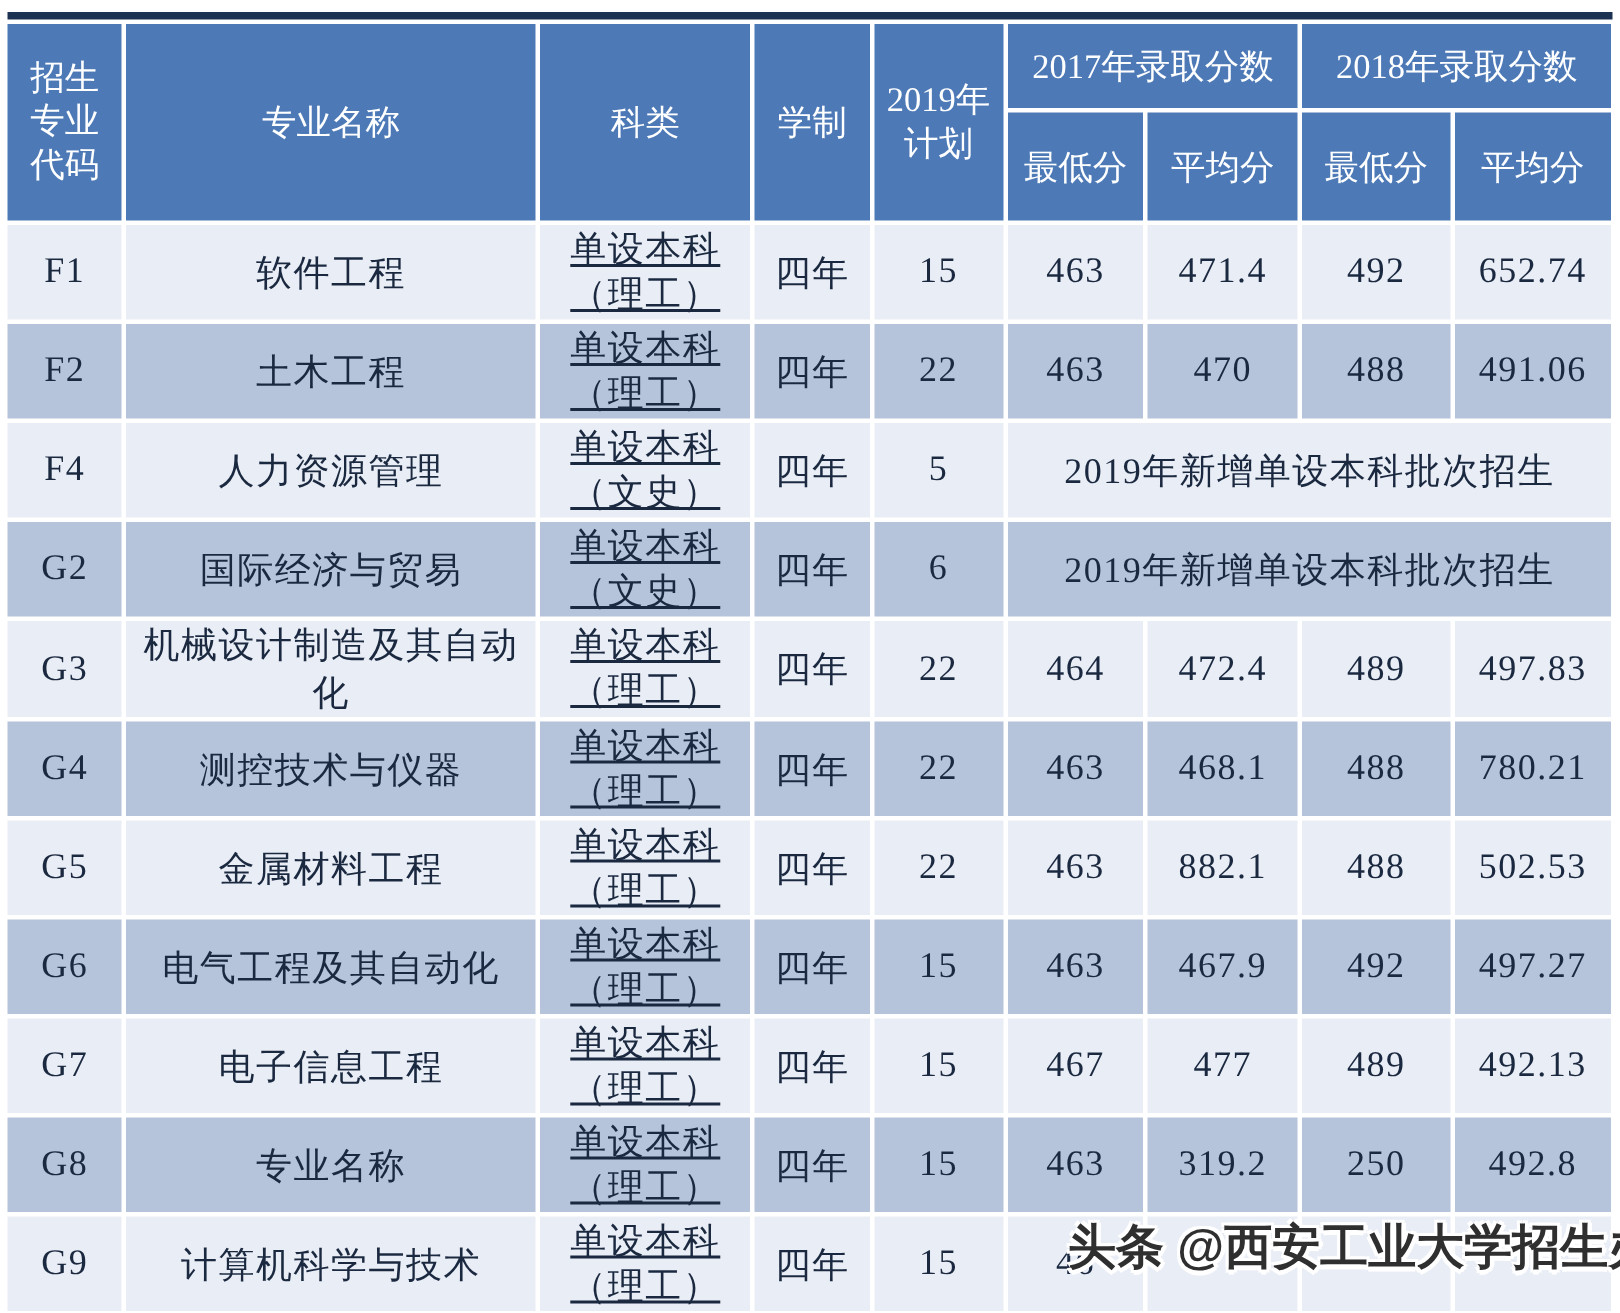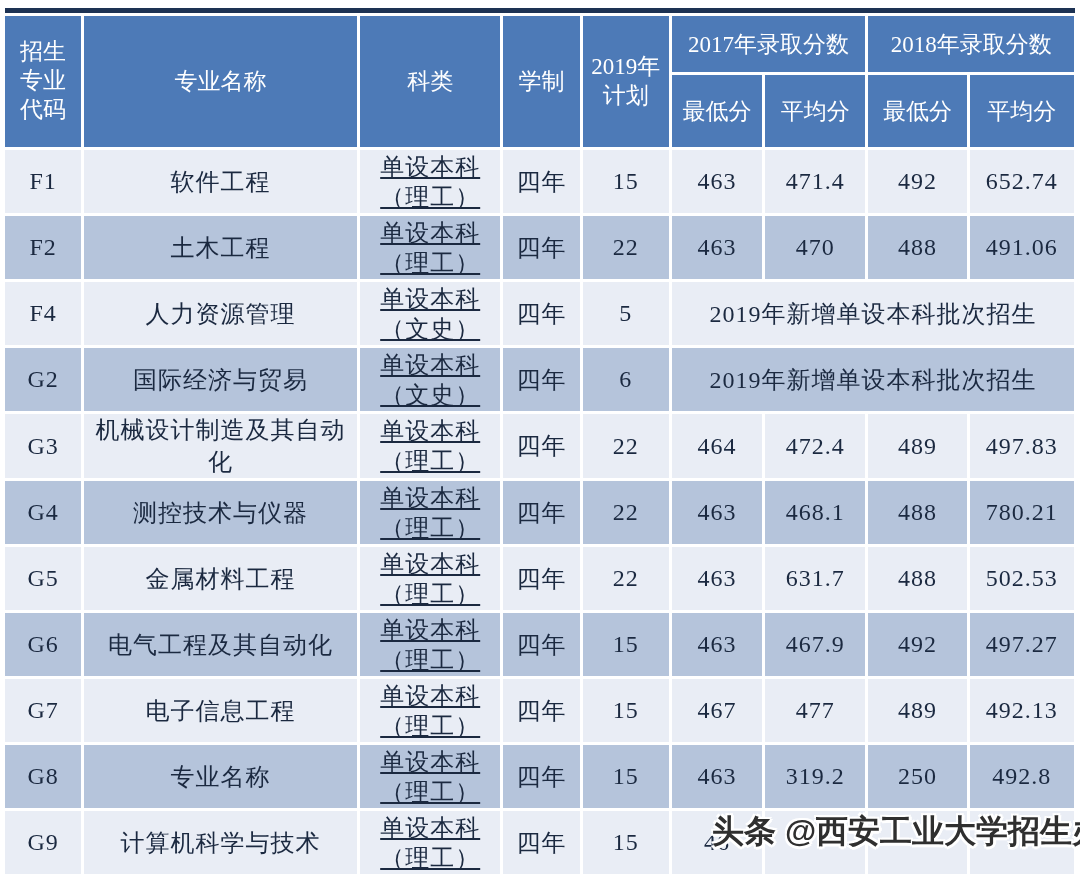--- a/index.html
+++ b/index.html
@@ -166,21 +166,21 @@
       <td>780.21</td>
     </tr>
     <tr class="r-light">
       <td>G5</td>
       <td>金属材料工程</td>
       <td class="pre cat">单设本科
 （理工）</td>
       <td>四年</td>
       <td>22</td>
       <td>463</td>
-      <td>631.7</td>
+      <td>882.1</td>
       <td>488</td>
       <td>502.53</td>
     </tr>
     <tr class="r-dark">
       <td>G6</td>
       <td>电气工程及其自动化</td>
       <td class="pre cat">单设本科
 （理工）</td>
       <td>四年</td>
       <td>15</td>

